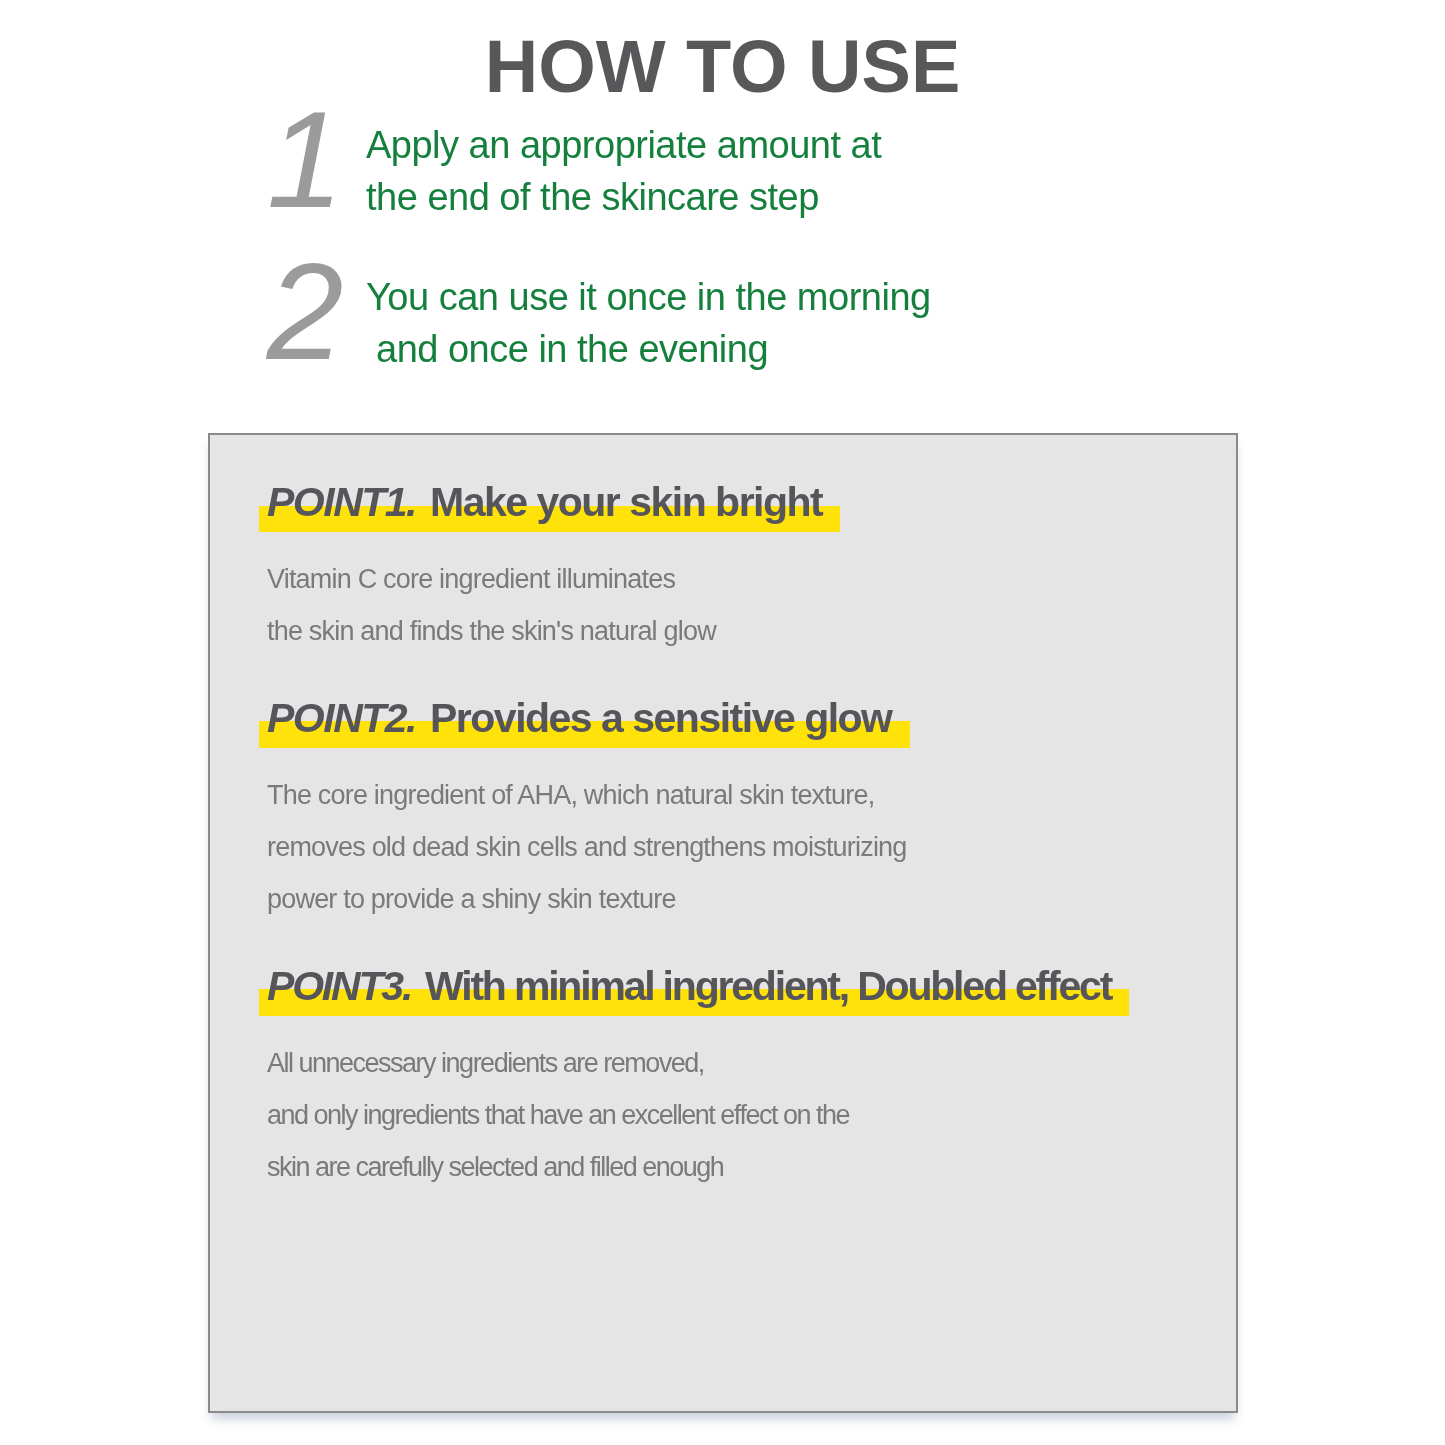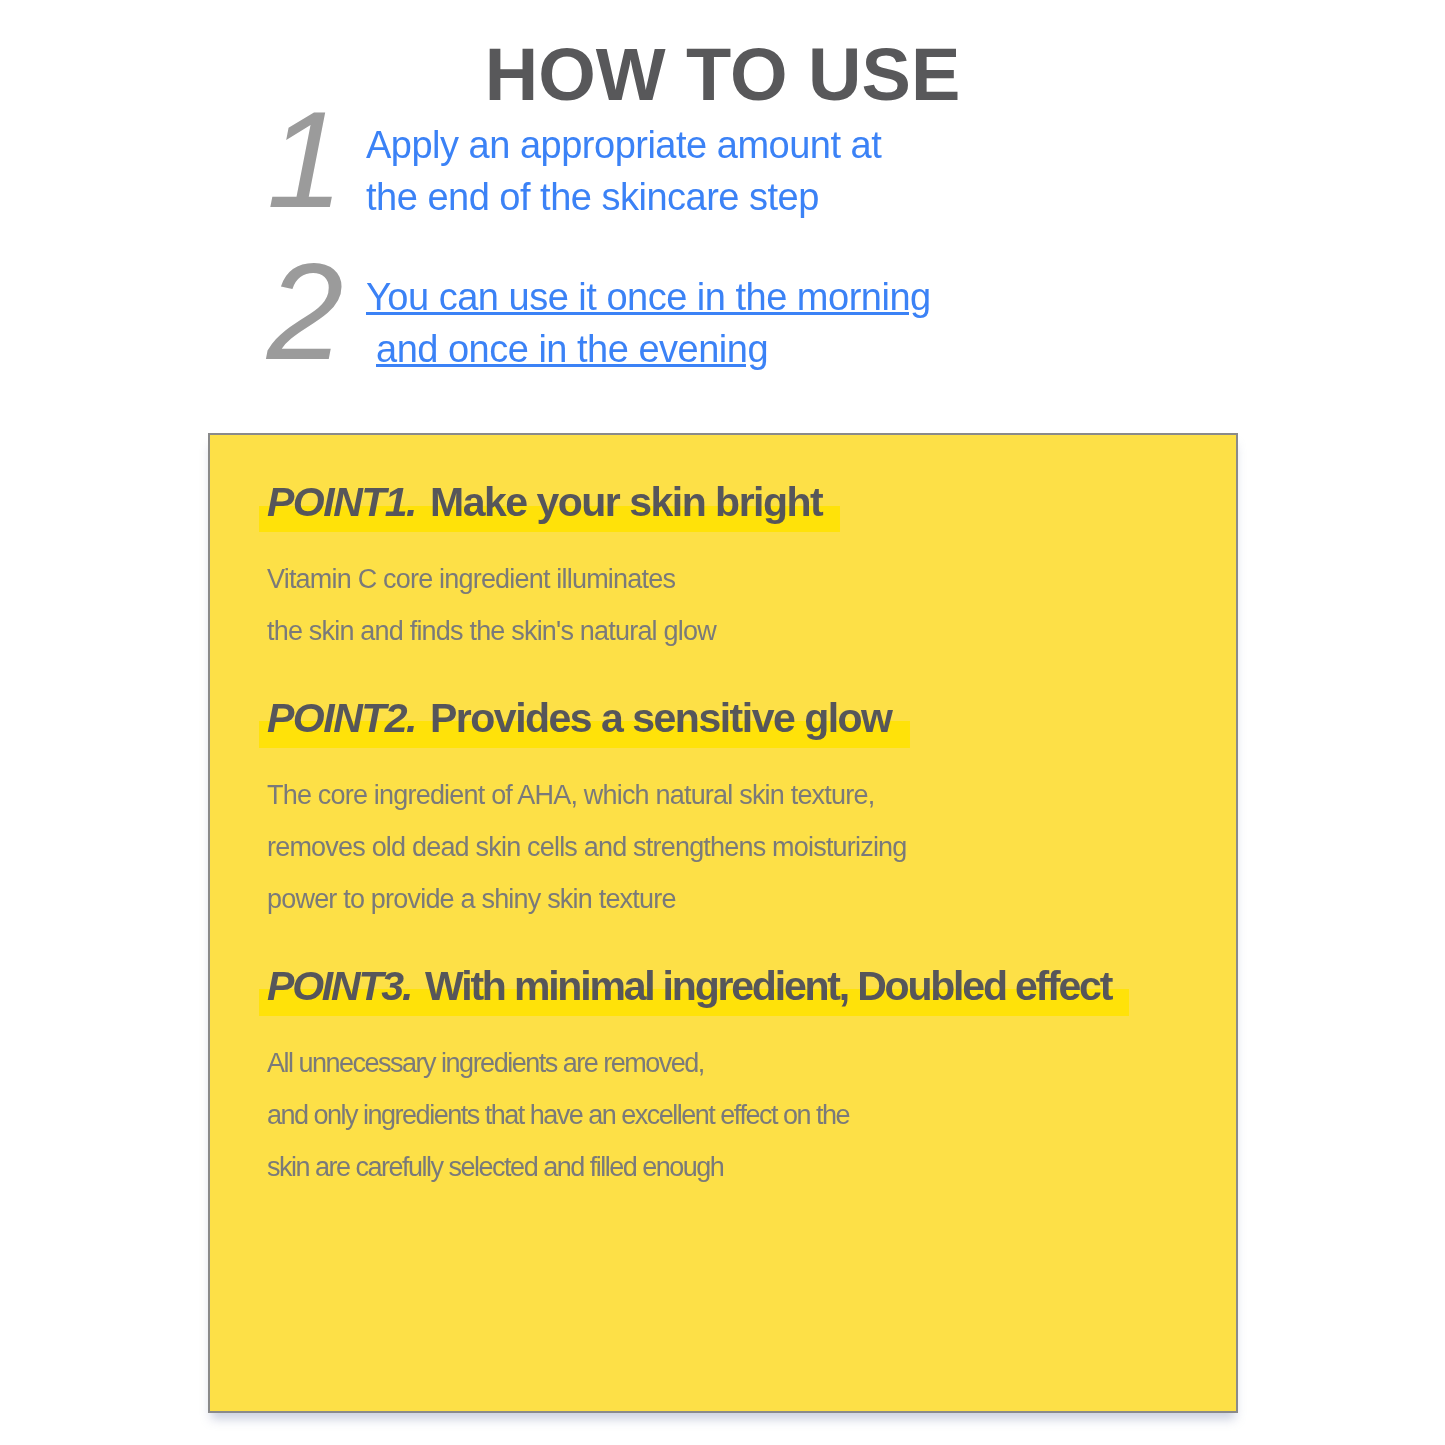--- a/index.html
+++ b/index.html
@@ -12,21 +12,21 @@
     position: relative;
     width: 1445px;
     height: 1445px;
     background: #ffffff;
     overflow: hidden;
   }
 
   
   .page-title {
     position: absolute;
-    top: 32px;
+    top: 24px;
     left: 0;
     width: 100%;
     text-align: center;
     font-size: 74px;
     font-weight: bold;
     letter-spacing: 0px;
     color: #58585a;
   }
 
   
@@ -48,38 +48,37 @@
     line-height: 112px;
     font-style: italic;
     color: #9b9b9b;
   }
   .step-text {
     padding-top: 16px;
     padding-left: 8px;
     font-size: 38px;
     line-height: 52px;
     letter-spacing: -0.5px;
-    color: #3b82f6;
+    color: #15803d;
     white-space: pre-line;
   }
   .step-text.hang-indent {
     padding-left: 18px;
     text-indent: -10px;
-    text-decoration: underline;
   }
 
   
   .points-panel {
     position: absolute;
     left: 208px;
     top: 433px;
     width: 1030px;
     height: 980px;
     box-sizing: border-box;
-    background: #fde047;
+    background: #e5e5e5;
     border: 2px solid #8a8a8a;
     box-shadow: 0 9px 10px -3px rgba(140, 150, 185, 0.45);
     padding: 40px 12px 0 57px;
     overflow: hidden;
   }
   .point-heading {
     font-size: 41px;
     line-height: 54px;
     letter-spacing: -1.5px;
     color: #56565a;

